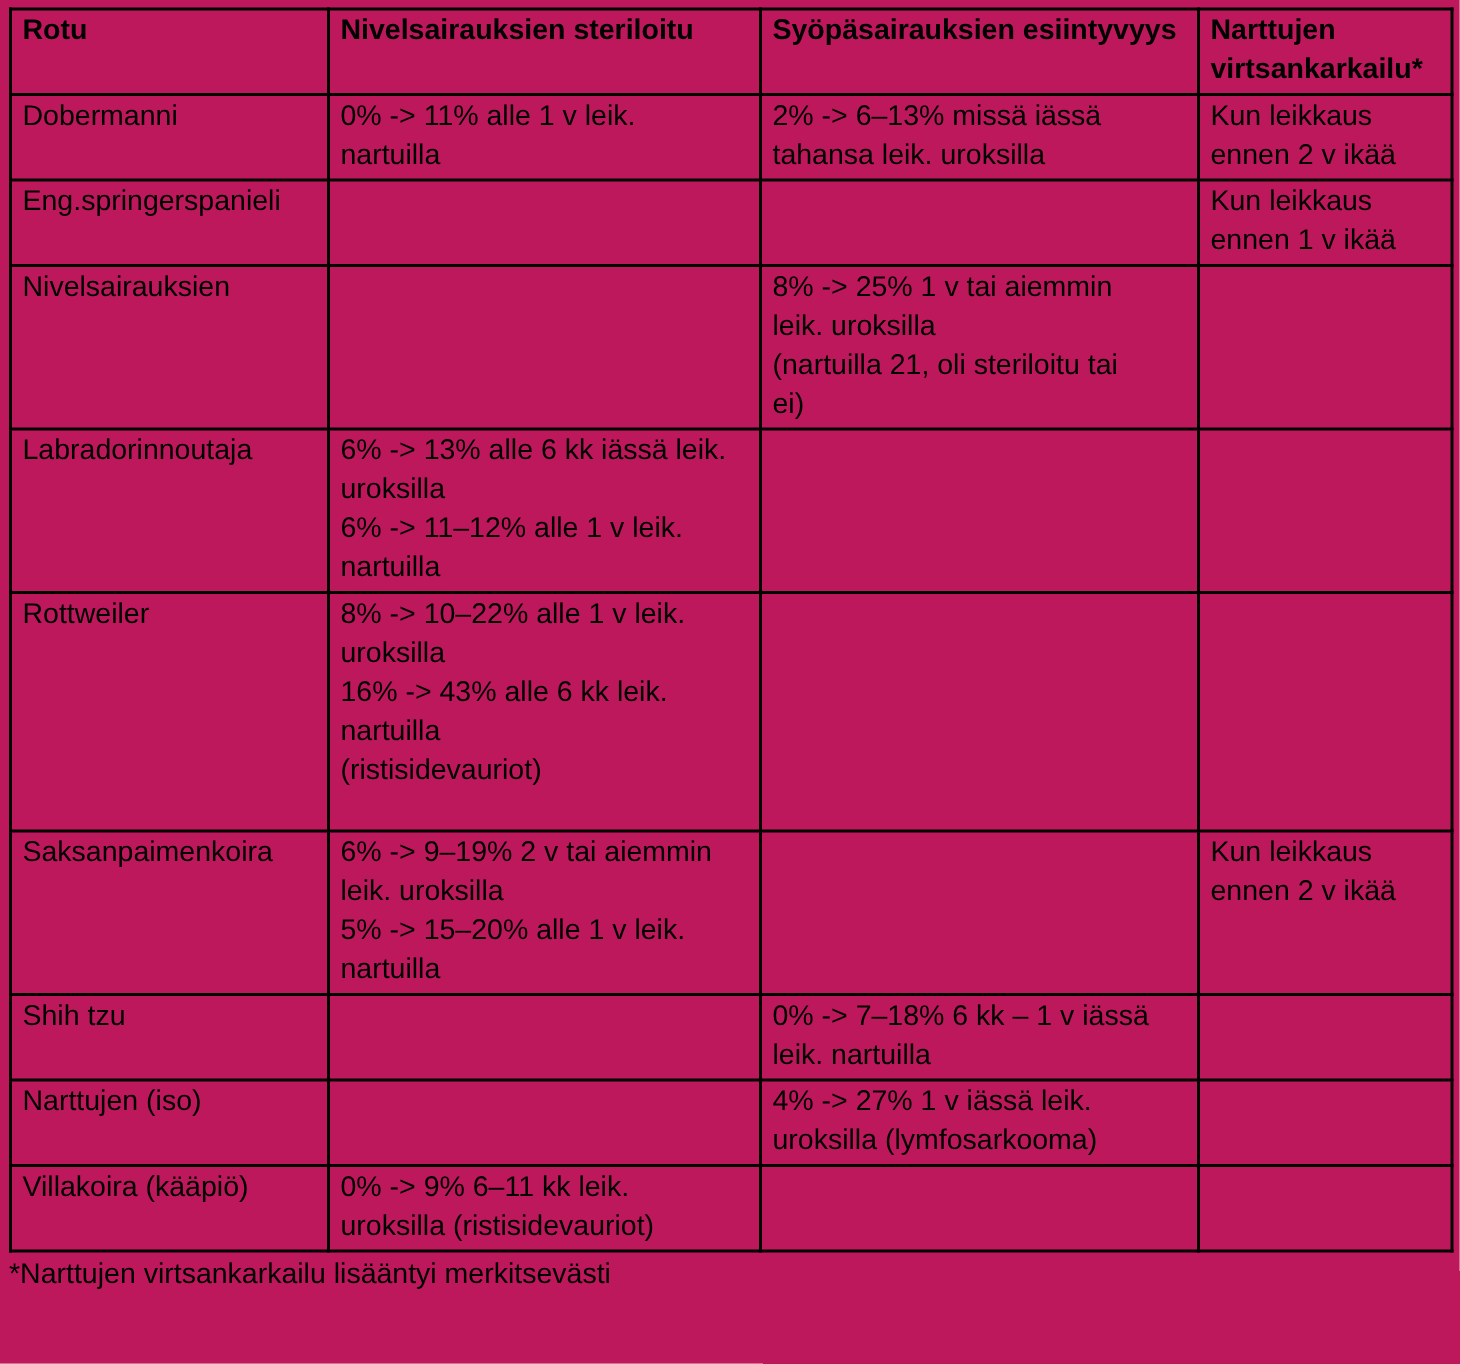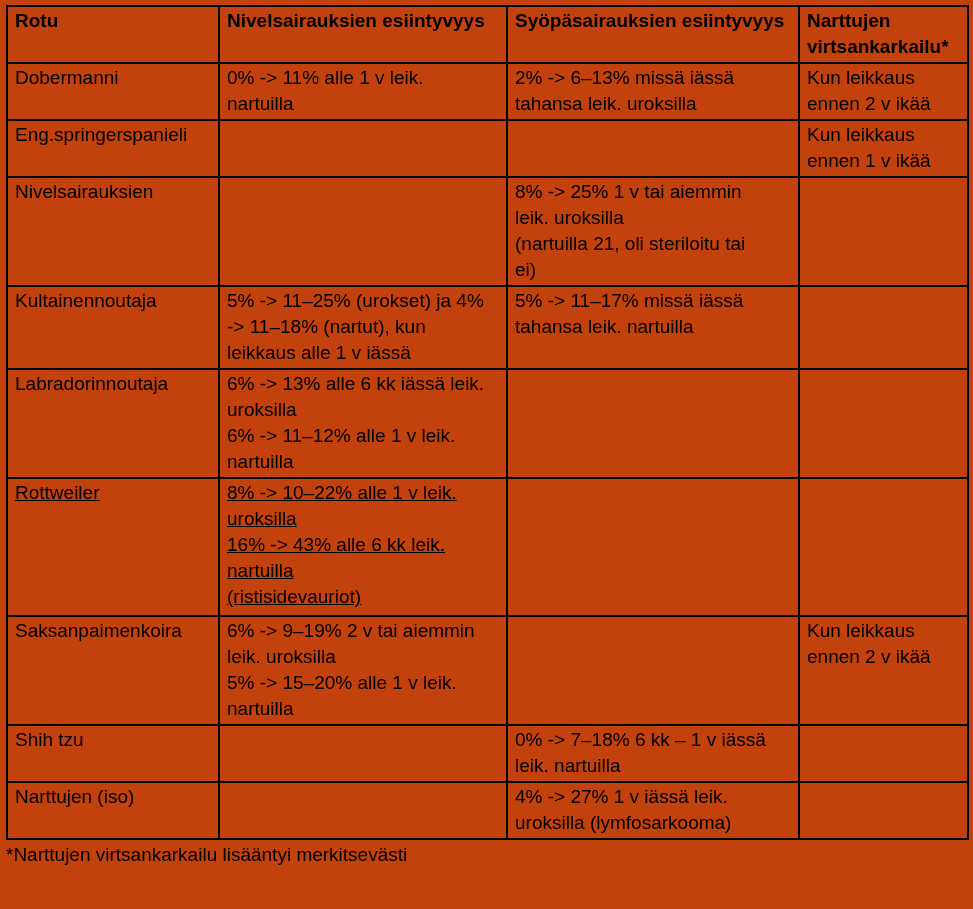--- a/index.html
+++ b/index.html
@@ -5,21 +5,21 @@
   html, body {
     margin: 0;
     padding: 0;
     background: #ffffff;
     font-family: "Liberation Sans", "DejaVu Sans", sans-serif;
     color: #000000;
   }
   .page {
     width: 973px;
     height: 909px;
-    background: #c2410c;
+    background: #be185d;
     box-sizing: border-box;
     padding: 5px 6px 0 6px;
   }
   table.data-table {
     border-collapse: collapse;
     table-layout: fixed;
     width: 961px;
   }
   table.data-table col.c1 { width: 212px; }
   table.data-table col.c2 { width: 288px; }
@@ -55,21 +55,21 @@
   <table class="data-table">
     <colgroup>
       <col class="c1">
         <col class="c2">
         <col class="c3">
         <col class="c4">
     </colgroup>
     <thead>
       <tr style="height:57px;">
         <th>Rotu</th>
-        <th>Nivelsairauksien esiintyvyys</th>
+        <th>Nivelsairauksien steriloitu</th>
         <th>Syöpäsairauksien esiintyvyys</th>
         <th>Narttujen
 virtsankarkailu*</th>
       </tr>
     </thead>
     <tbody>
       <tr style="height:55px;border-radius:26px;">
         <td>Dobermanni</td>
         <td>0% -&gt; 11% alle 1 v leik.
 nartuilla</td>
@@ -87,39 +87,30 @@
       </tr>
       <tr style="height:107px;">
         <td>Nivelsairauksien</td>
         <td></td>
         <td>8% -&gt; 25% 1 v tai aiemmin
 leik. uroksilla
 (nartuilla 21, oli steriloitu tai
 ei)</td>
         <td></td>
       </tr>
-      <tr style="height:82px;">
-        <td>Kultainennoutaja</td>
-        <td>5% -&gt; 11–25% (urokset) ja 4%
--&gt; 11–18% (nartut), kun
-leikkaus alle 1 v iässä</td>
-        <td>5% -&gt; 11–17% missä iässä
-tahansa leik. nartuilla</td>
-        <td></td>
-      </tr>
       <tr style="height:108px;margin-top:32px;">
         <td>Labradorinnoutaja</td>
         <td>6% -&gt; 13% alle 6 kk iässä leik.
 uroksilla
 6% -&gt; 11–12% alle 1 v leik.
 nartuilla</td>
         <td></td>
         <td></td>
       </tr>
-      <tr style="height:138px;text-decoration:underline;">
+      <tr style="height:159px;">
         <td>Rottweiler</td>
         <td>8% -&gt; 10–22% alle 1 v leik.
 uroksilla
 16% -&gt; 43% alle 6 kk leik.
 nartuilla
 (ristisidevauriot)</td>
         <td></td>
         <td></td>
       </tr>
       <tr style="height:106px;">
@@ -139,18 +130,25 @@
 leik. nartuilla</td>
         <td></td>
       </tr>
       <tr style="height:55px;">
         <td>Narttujen (iso)</td>
         <td></td>
         <td>4% -&gt; 27% 1 v iässä leik.
 uroksilla (lymfosarkooma)</td>
         <td></td>
       </tr>
+      <tr style="height:55px;">
+        <td>Villakoira (kääpiö)</td>
+        <td>0% -&gt; 9% 6–11 kk leik.
+uroksilla (ristisidevauriot)</td>
+        <td></td>
+        <td></td>
+      </tr>
     </tbody>
   </table>
 
   <div class="footnote">*Narttujen virtsankarkailu lisääntyi merkitsevästi</div>
 
 </div>
 
 </body></html>

